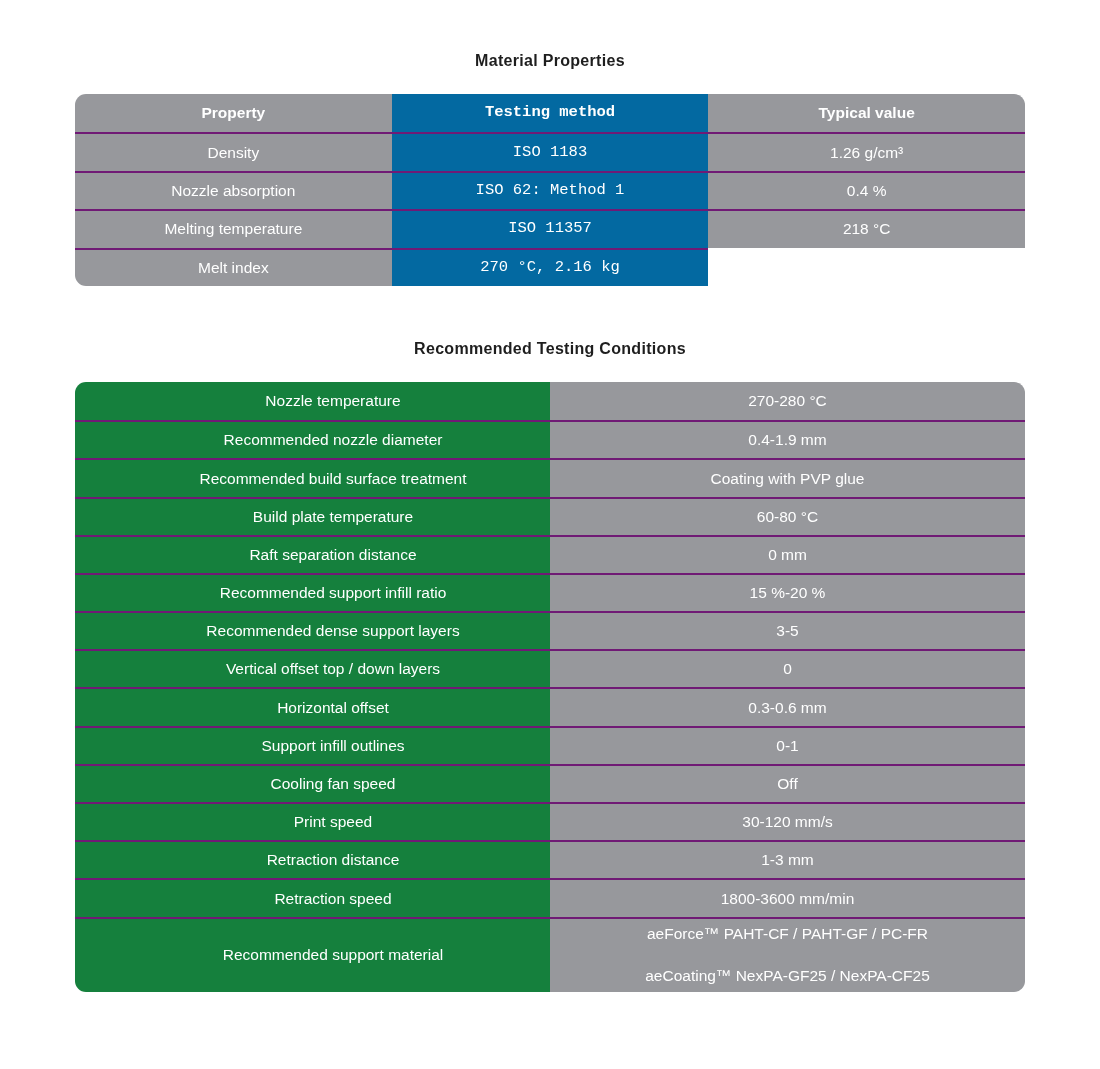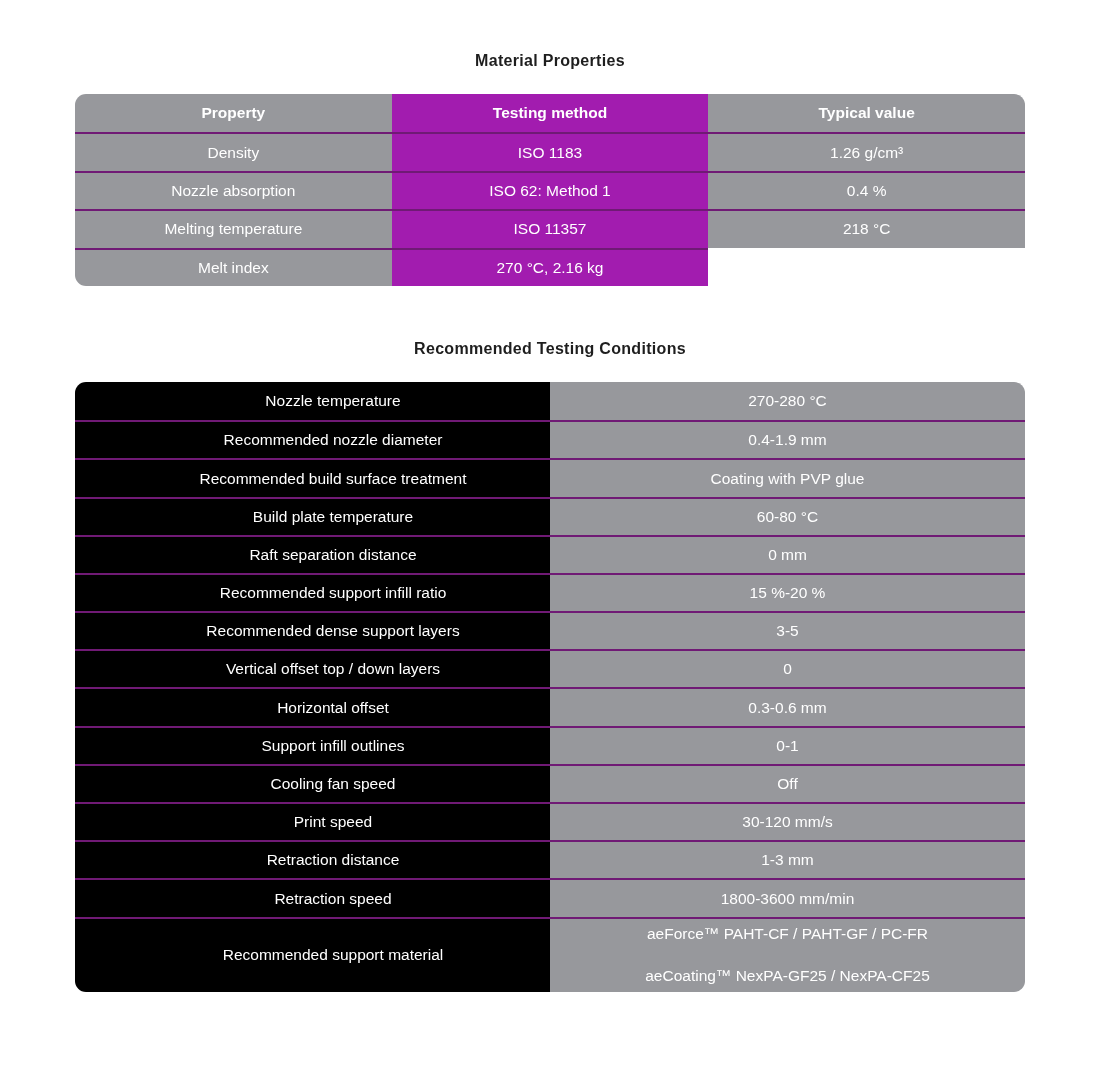--- a/index.html
+++ b/index.html
@@ -42,22 +42,22 @@
     display: flex;
     align-items: center;
     justify-content: center;
     text-align: center;
     color: #ffffff;
     font-size: 15.5px;
     line-height: 1.15;
   }
   .cell.head { font-weight: 700; }
   .cell.light { background: #97989c; }
-  .cell.dark  { background: #a21caf; }
-  .cell.dark2 { background: #000000; padding-left: 41px; }
+  .cell.dark  { background: #0369a1; font-family: Liberation Mono, monospace; }
+  .cell.dark2 { background: #15803d; padding-left: 41px; }
   .cell.bt { border-top: 2px solid #701a75; }
   .cell.multiline {
     flex-direction: column;
     justify-content: center;
     gap: 24px;
   }
 </style>
 </head>
 <body>
 

